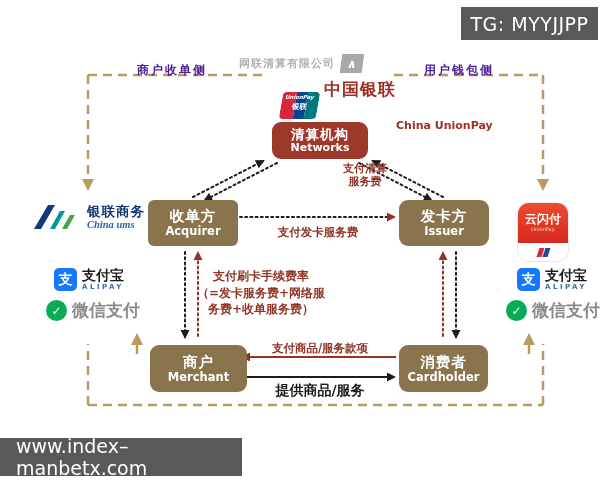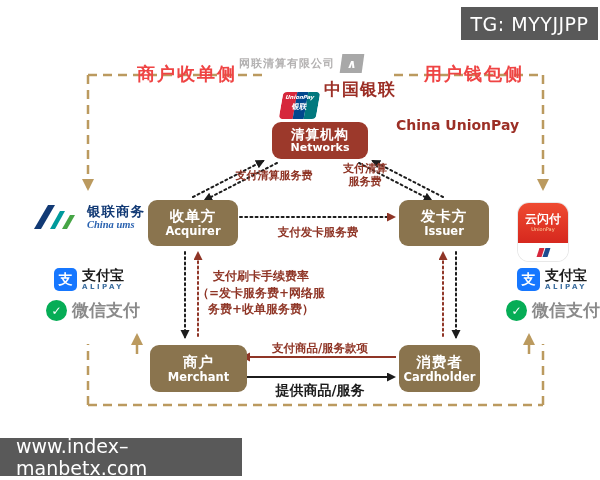--- a/index.html
+++ b/index.html
@@ -5,21 +5,21 @@
   html,body{margin:0;padding:0;}
   body{font-family:"DejaVu Sans","Liberation Sans",sans-serif;background:#fff;}
   #stage{position:relative;width:600px;height:480px;background:#ffffff;overflow:hidden;}
   .abs{position:absolute;}
   svg.overlay{position:absolute;left:0;top:0;z-index:1;}
   
   .graybar{background:#595959;color:#fff;z-index:5;display:flex;align-items:center;}
   .badge{left:461px;top:7px;width:137px;height:33px;justify-content:center;font-size:19px;letter-spacing:.5px;}
   .watermark{left:0;top:438px;width:226px;height:38px;padding-left:16px;font-size:19px;}
   
-  .sidelbl{color:#ef4444;font-size:18px;letter-spacing:2px;font-weight:600;z-index:2;}
+  .sidelbl{color:#4c1d95;font-size:12px;letter-spacing:2px;font-weight:600;z-index:2;}
   
   .node{z-index:2;border-radius:9px;color:#fff;display:flex;flex-direction:column;align-items:center;justify-content:center;text-align:center;}
   .node .zh{font-size:14.5px;font-weight:bold;line-height:17px;letter-spacing:1px;}
   .node .en{font-size:11.5px;font-weight:bold;line-height:13px;}
   .tan{background:#8a744e;}
   .rednode{background:#9c392b;}
   
   .lbl{z-index:2;font-weight:600;text-align:center;color:#8f3526;}
   .lbl.black{color:#1c1c1c;}
   
@@ -35,21 +35,21 @@
   .nu .m{width:22px;height:19px;background:#a8a8a8;color:#fff;font-size:12px;font-weight:bold;display:flex;align-items:center;justify-content:center;transform:skewX(-8deg);}
   
   .up{left:281px;top:80px;gap:6px;}
   .up-card{position:relative;width:37px;height:27px;border-radius:4px;overflow:hidden;transform:skewX(-10deg);display:flex;flex:0 0 auto;}
   .up-card .s1{flex:1.2;background:#d6273c;}
   .up-card .s2{flex:1;background:#01478d;}
   .up-card .s3{flex:1;background:#01787e;}
   .up-card .t1{position:absolute;left:3px;top:2px;color:#fff;font-size:5.5px;font-style:italic;font-weight:bold;}
   .up-card .t2{position:absolute;left:11px;top:10px;color:#fff;font-size:7.5px;font-weight:bold;}
   .up-zh{font-size:17px;font-weight:bold;color:#9c2f26;line-height:18px;letter-spacing:1px;}
-  .up-en{font-size:14px;font-weight:600;color:#9c2f26;line-height:11px;margin-top:40px;}
+  .up-en{font-size:11px;font-weight:600;color:#9c2f26;line-height:11px;margin-top:40px;}
   
   .ums{left:33px;top:203px;gap:4px;}
   .ums-zh{font-size:13.5px;font-weight:bold;color:#123a75;line-height:15px;letter-spacing:1px;}
   .ums-en{font-size:10.5px;font-weight:bold;font-style:italic;color:#2a62b0;line-height:12px;}
   
   .qp{left:518px;top:203px;width:50px;height:58px;border-radius:11px;overflow:hidden;z-index:3;box-shadow:0 0 0 1px #e8e8e8;}
   .qp-top{height:40px;background:linear-gradient(#ef4b31,#d6281e);display:flex;flex-direction:column;align-items:center;justify-content:center;}
   .qp-zh{color:#fff;font-size:12px;font-weight:bold;line-height:13px;}
   .qp-en{color:#ffd9a6;font-size:5px;line-height:7px;}
   .qp-bot{height:18px;background:#fff;display:flex;align-items:center;justify-content:center;gap:1px;}
@@ -127,38 +127,37 @@
     <span style="display:flex;flex-direction:row;">
       <span class="up-zh">中国银联</span>
       <span class="up-en">China UnionPay</span>
     </span>
   </div>
 
   <div class="abs node rednode" style="left:272px;top:122px;width:96px;height:37px;">
     <span class="zh" style="font-size:13.5px;line-height:15px;">清算机构</span>
     <span class="en" style="font-size:11px;line-height:12px;">Networks</span>
   </div>
-  <div class="abs node tan" style="left:148px;top:200px;width:90px;height:46px;">
+  <div class="abs node tan" style="left:148px;top:200px;width:90px;height:46px;border-radius:6px;">
     <span class="zh">收单方</span>
     <span class="en">Acquirer</span>
   </div>
   <div class="abs node tan" style="left:399px;top:200px;width:90px;height:46px;">
     <span class="zh">发卡方</span>
     <span class="en">Issuer</span>
   </div>
   <div class="abs node tan" style="left:150px;top:345px;width:97px;height:47px;">
     <span class="zh">商户</span>
     <span class="en">Merchant</span>
   </div>
-  <div class="abs node tan" style="left:399px;top:345px;width:81px;height:47px;justify-content:center;">
+  <div class="abs node tan" style="left:399px;top:345px;width:89px;height:47px;justify-content:center;">
     <span class="zh">消费者</span>
     <span class="en">Cardholder</span>
   </div>
 
-  <div class="abs lbl" style="left:228px;top:168px;width:92px;font-size:11px;">支付清算服务费</div>
   <div class="abs lbl" style="left:332px;top:162px;width:66px;font-size:11px;line-height:13px;">
     <div>支付清算</div>
     <div>服务费</div>
   </div>
   <div class="abs lbl" style="left:270px;top:225px;width:96px;font-size:11.5px;">支付发卡服务费</div>
   <div class="abs lbl" style="left:194px;top:268px;width:134px;font-size:12px;line-height:16.5px;">
     <div>支付刷卡手续费率</div>
     <div>（=发卡服务费+网络服</div>
     <div>务费+收单服务费）</div>
   </div>

